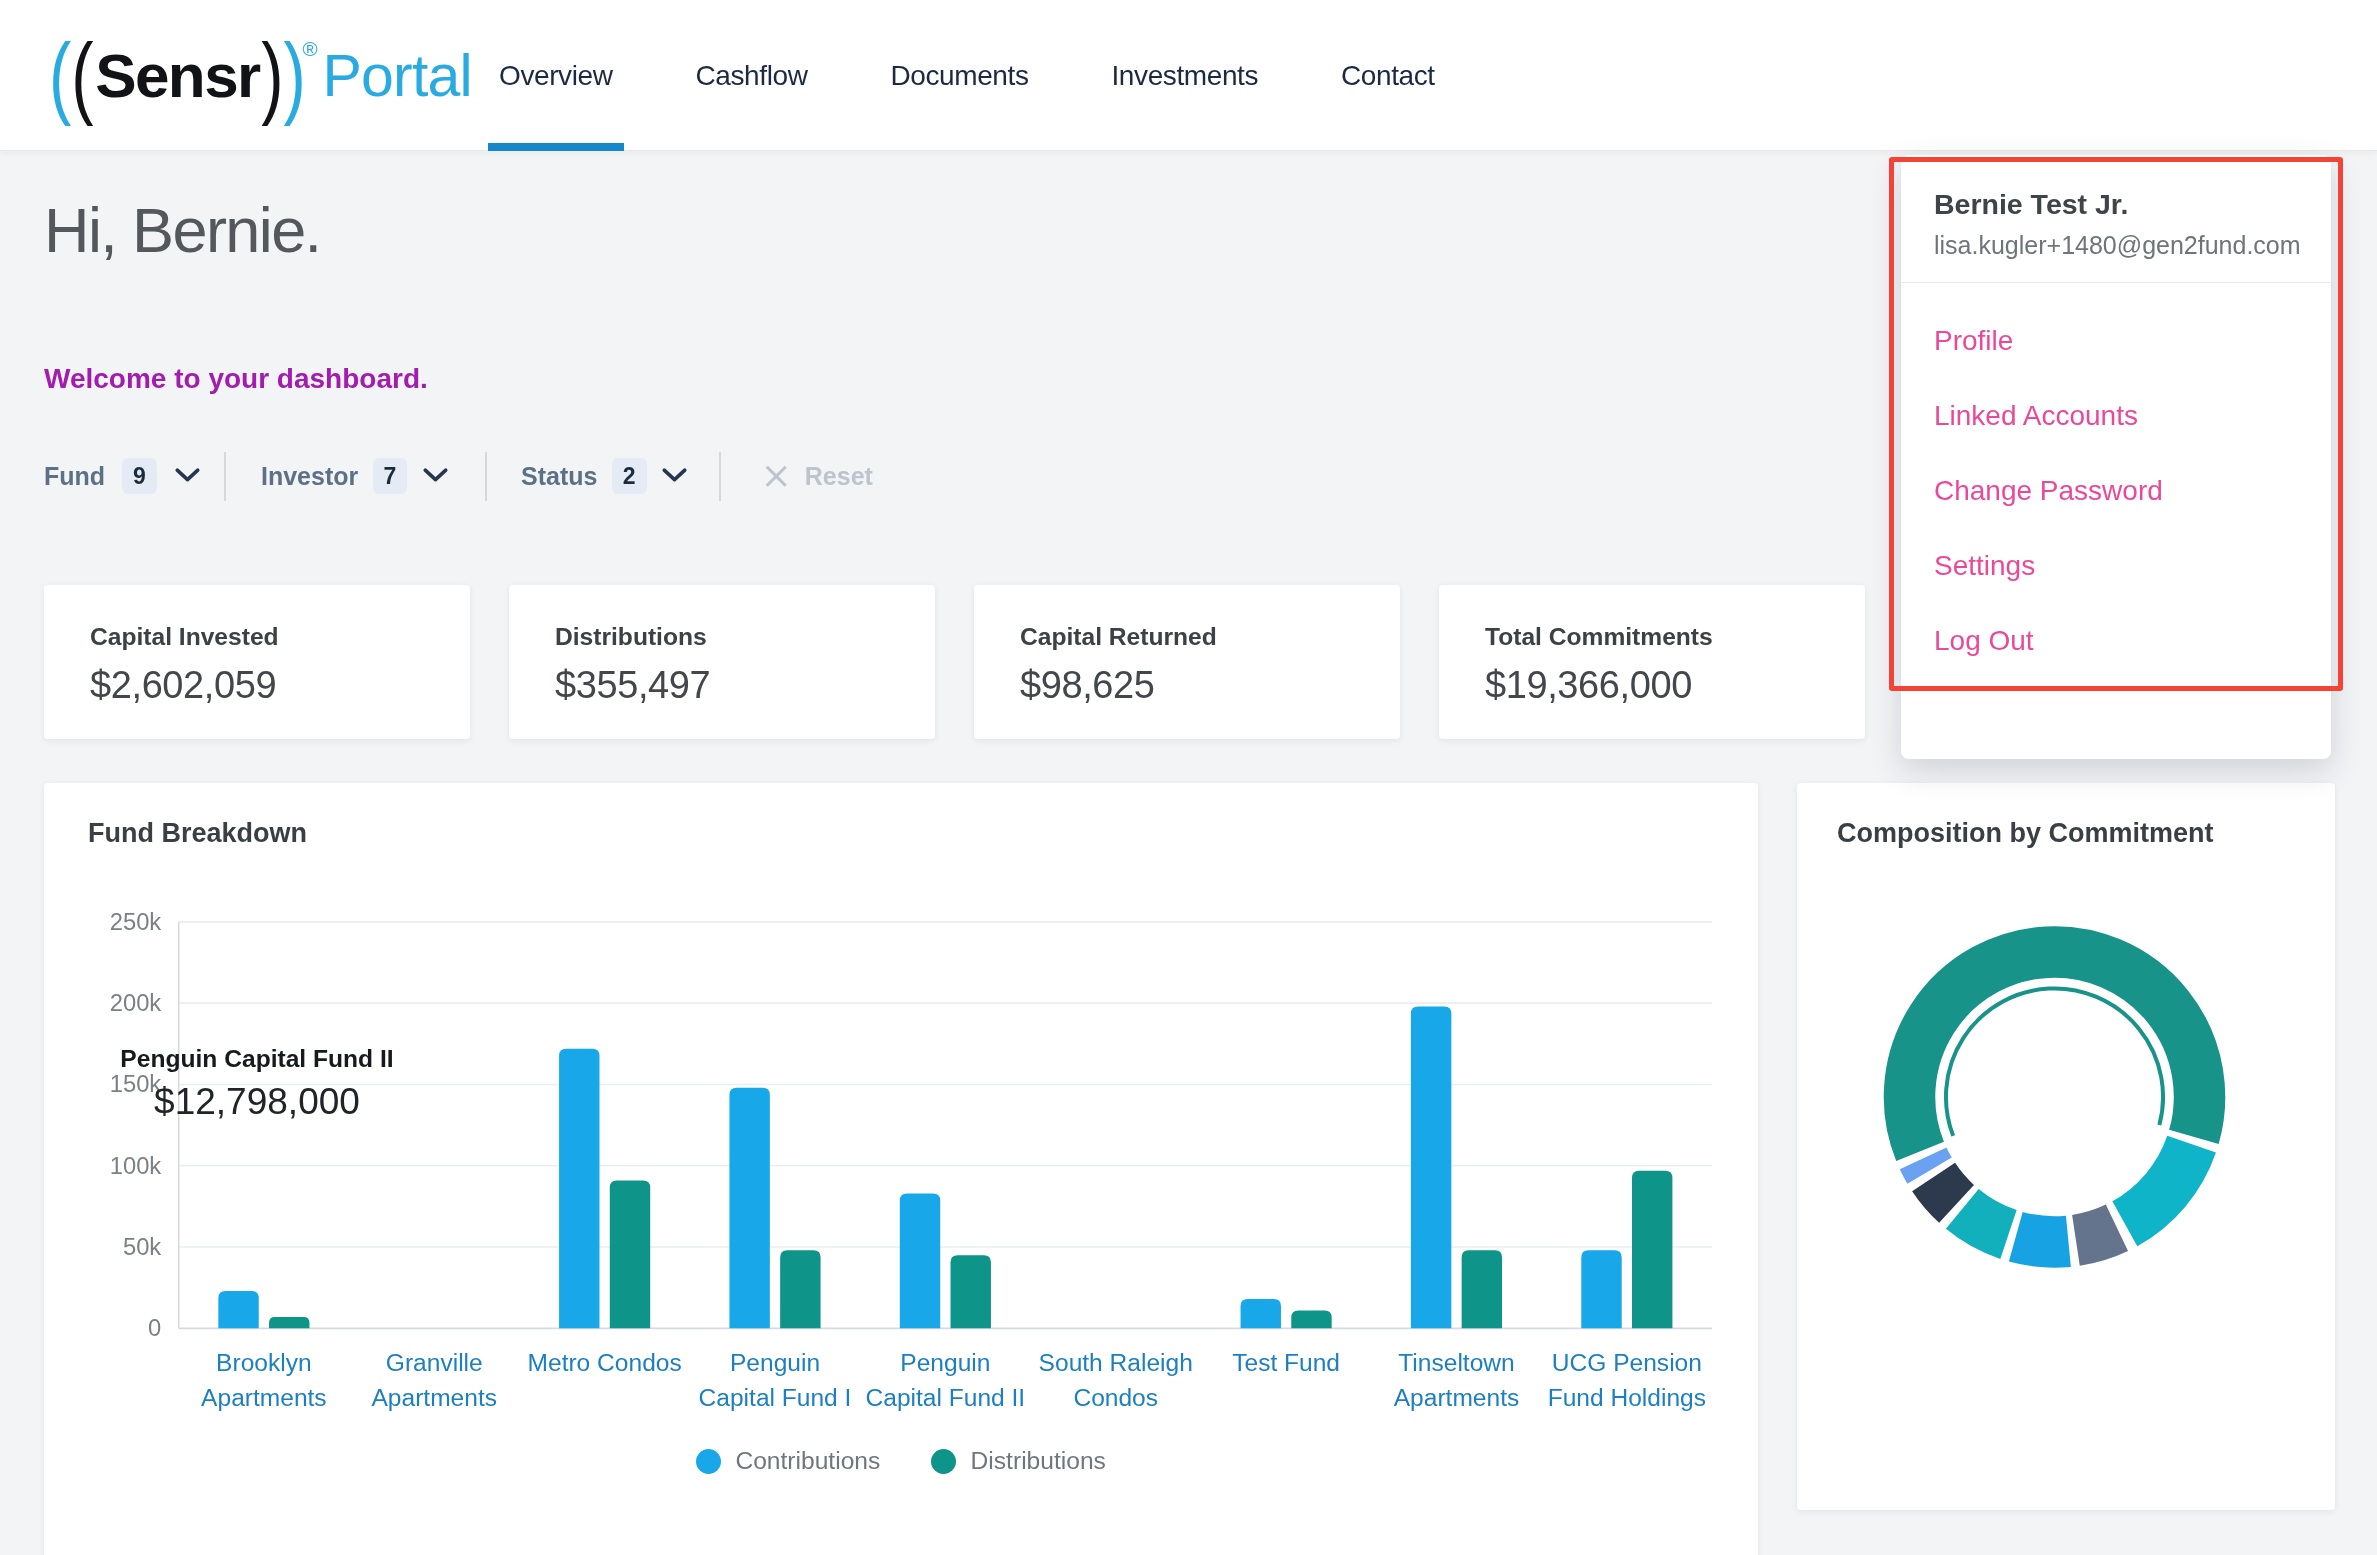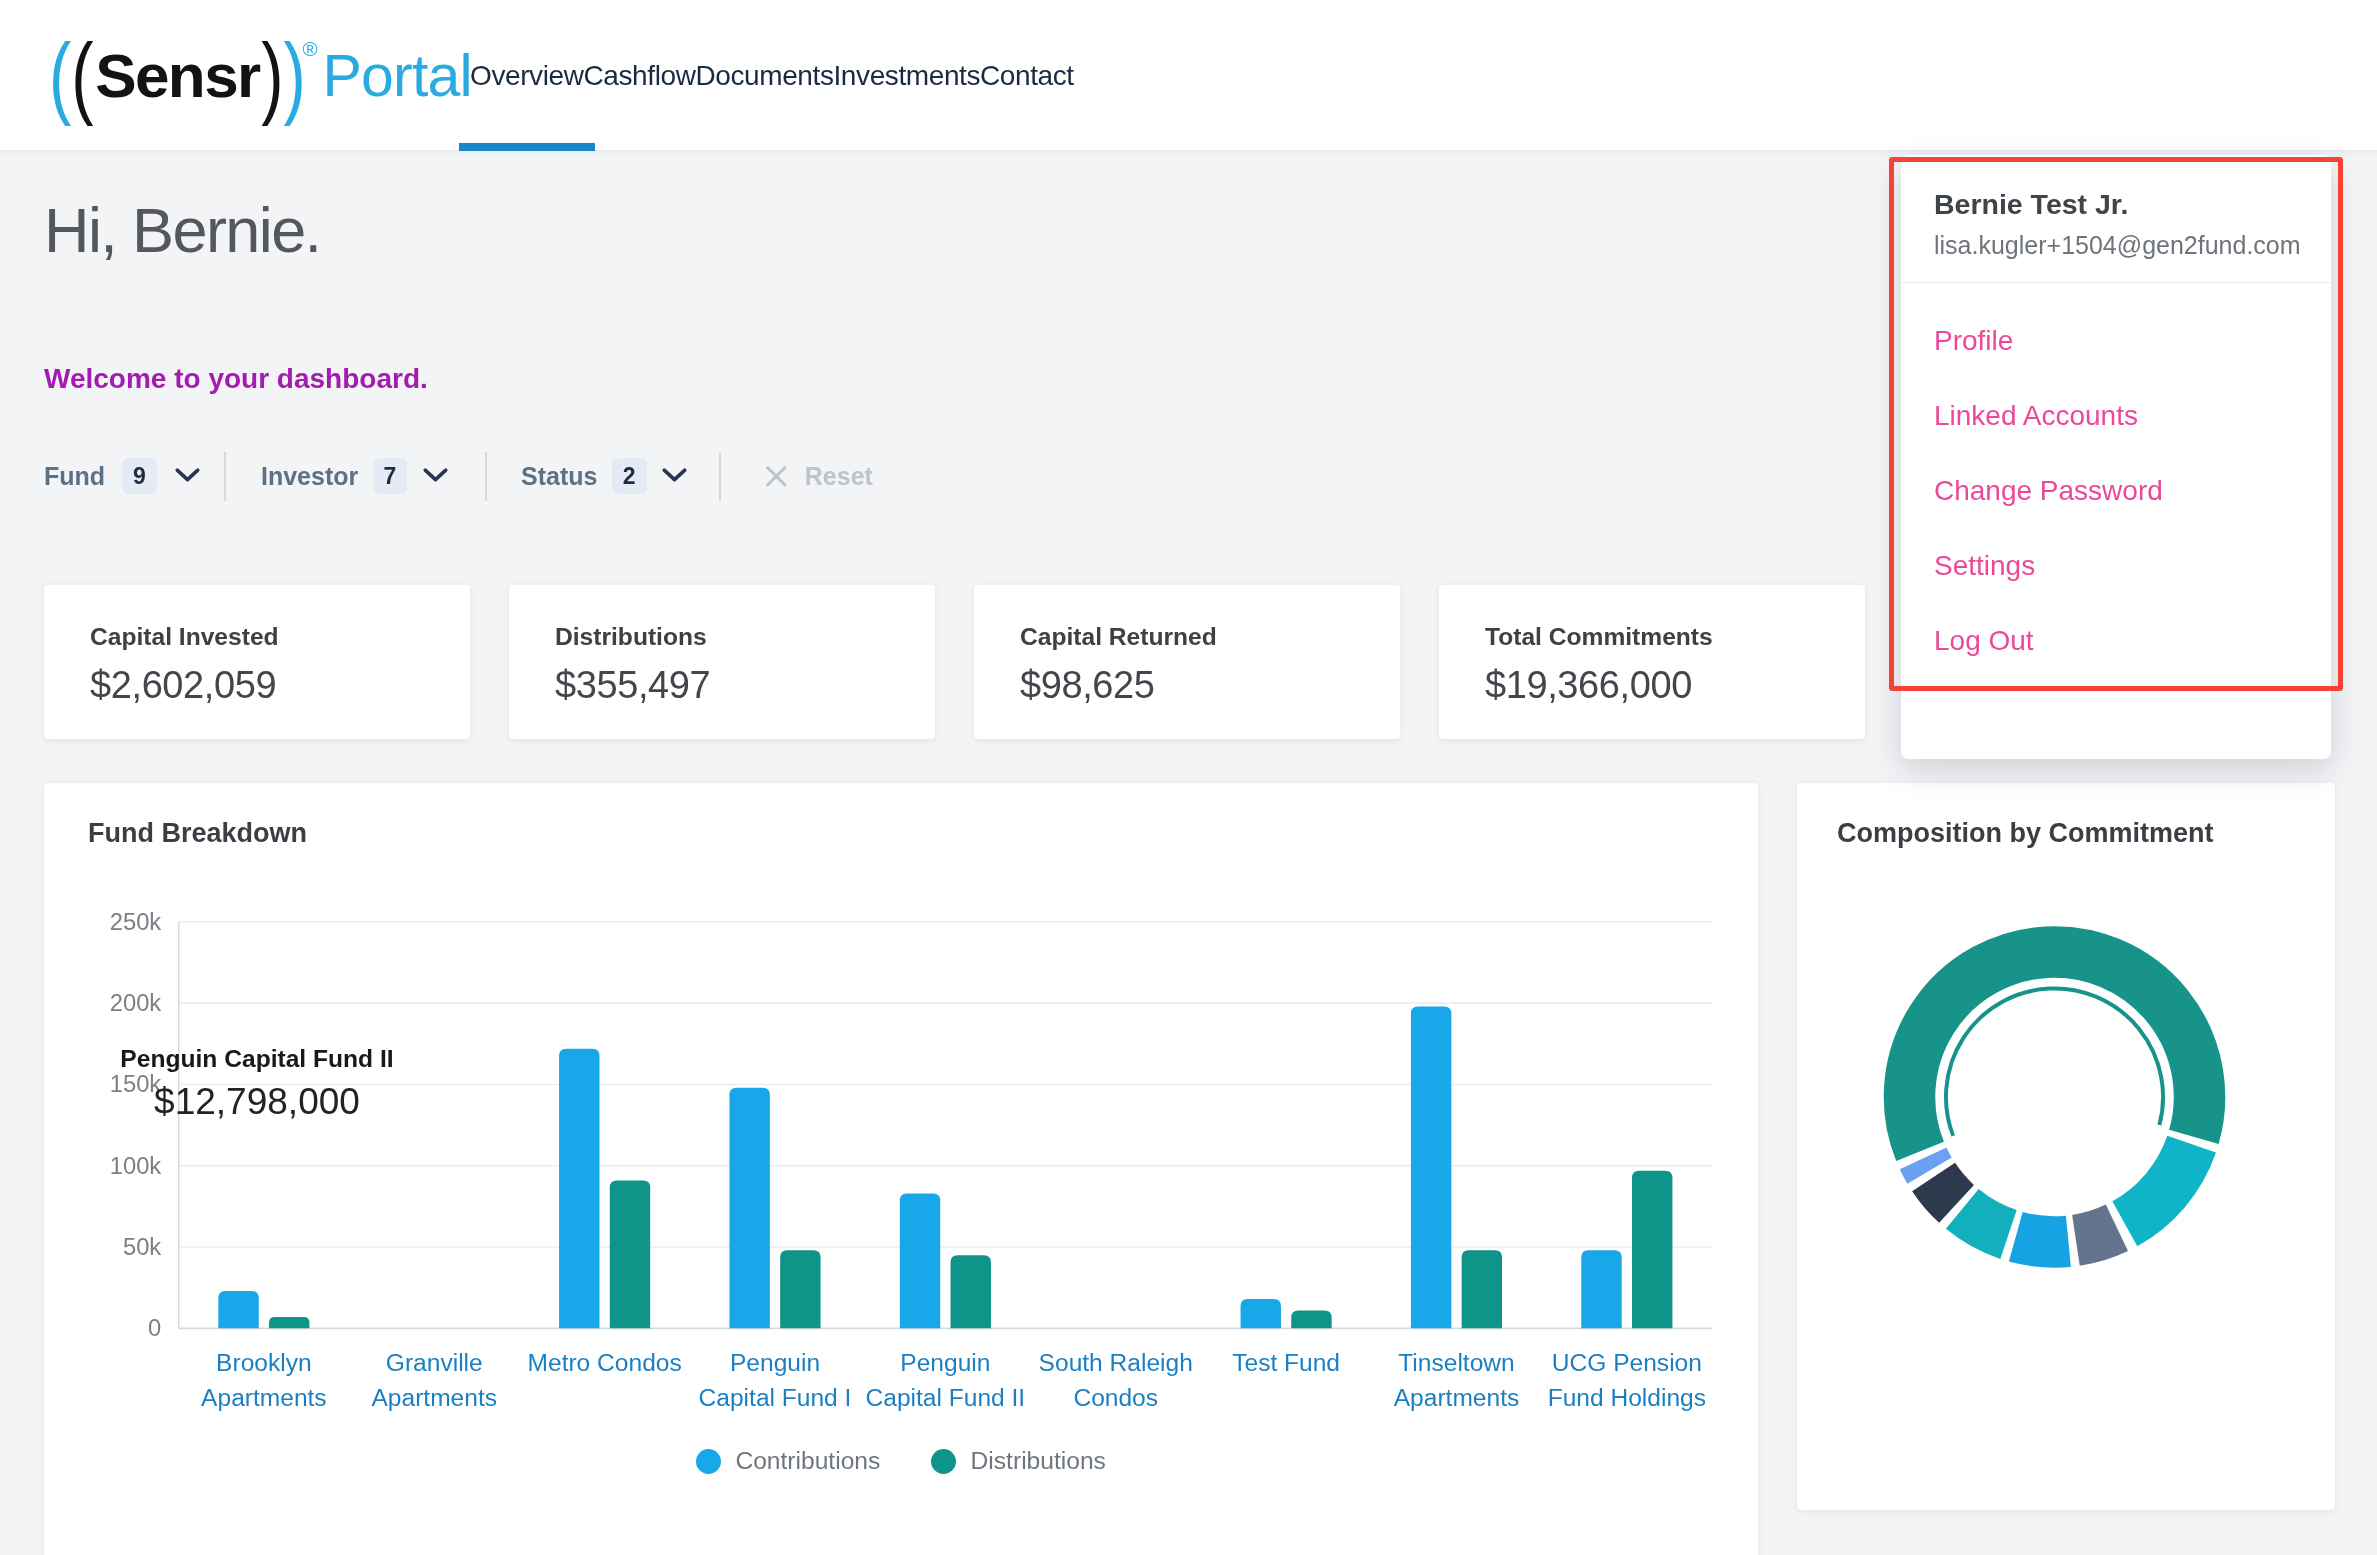--- a/index.html
+++ b/index.html
@@ -9,21 +9,21 @@
   .header { position:absolute; left:0; top:0; width:2377px; height:151px; background:#ffffff;
             border-bottom:1.6px solid #e7e8ea; box-shadow:0 1.6px 6.3px rgba(20,30,50,0.05); z-index:10; }
   .logo { position:absolute; left:49px; top:0; height:151px; display:flex; align-items:center; }
   .logo .paren { font-size:67px; font-weight:400; transform:scaleY(1.35); display:inline-block; line-height:1; }
   .logo .paren.blue { color:#29abe2; }
   .logo .paren.dark { color:#121316; }
   .logo .brand { font-size:62px; font-weight:700; color:#121316; letter-spacing:-1.6px; margin:0 1.6px; }
   .logo .reg { font-size:20.6px; color:#29abe2; position:relative; top:-27px; left:-3.2px; }
   .logo .portal { font-size:59px; font-weight:500; color:#29abe2; letter-spacing:-0.8px; margin-left:1.6px; }
 
-  .nav { position:absolute; left:470px; top:0; height:151px; display:flex; }
+  .nav { position:absolute; left:499px; top:0; height:151px; display:flex; gap:83px; }
   .nav-item { position:relative; height:151px; display:flex; align-items:center; font-size:28px; color:#1b2a41;
               letter-spacing:-0.4px; cursor:pointer; }
   .nav-item.active::after { content:""; position:absolute; left:-11px; right:-11px; bottom:0; height:8px; background:#1787c9; }
 
   .hdr-actions { position:absolute; top:0; right:0; height:151px; }
 
   
   .greeting { position:absolute; left:44px; top:194px; font-size:63px; font-weight:300; color:#54585d; letter-spacing:-1.6px;text-align:right; }
   .subtitle { position:absolute; left:44px; top:363px; font-size:28px; font-weight:700; color:#a21caf; }
 
@@ -230,21 +230,21 @@
     </svg>
 </div>
 <div class="donut-center">
   <div class="donut-center-label">Penguin Capital Fund II</div>
   <div class="donut-center-value">$12,798,000</div>
 </div>
 
 <div class="dropdown">
   <div class="menu-header">
     <div class="menu-name">Bernie Test Jr.</div>
-    <div class="menu-email">lisa.kugler+1504@gen2fund.com</div>
+    <div class="menu-email">lisa.kugler+1480@gen2fund.com</div>
   </div>
   <div class="menu-divider"></div>
   <ul class="menu-list" id="menu-list">
       <li class="menu-item">Profile</li>
       <li class="menu-item">Linked Accounts</li>
       <li class="menu-item">Change Password</li>
       <li class="menu-item">Settings</li>
       <li class="menu-item">Log Out</li>
     </ul>
 </div>

